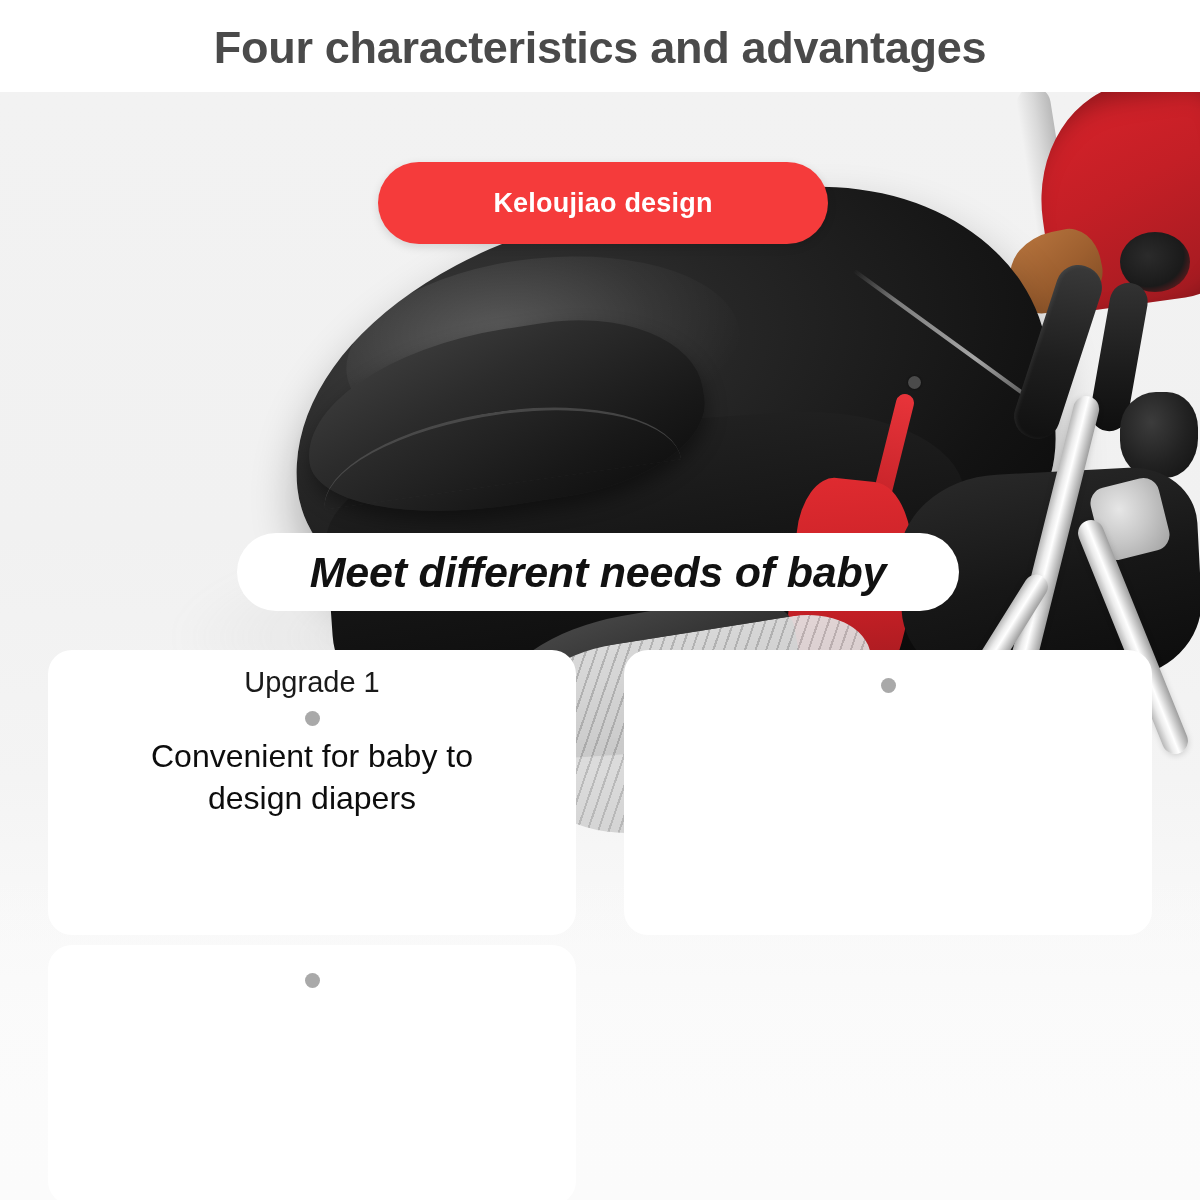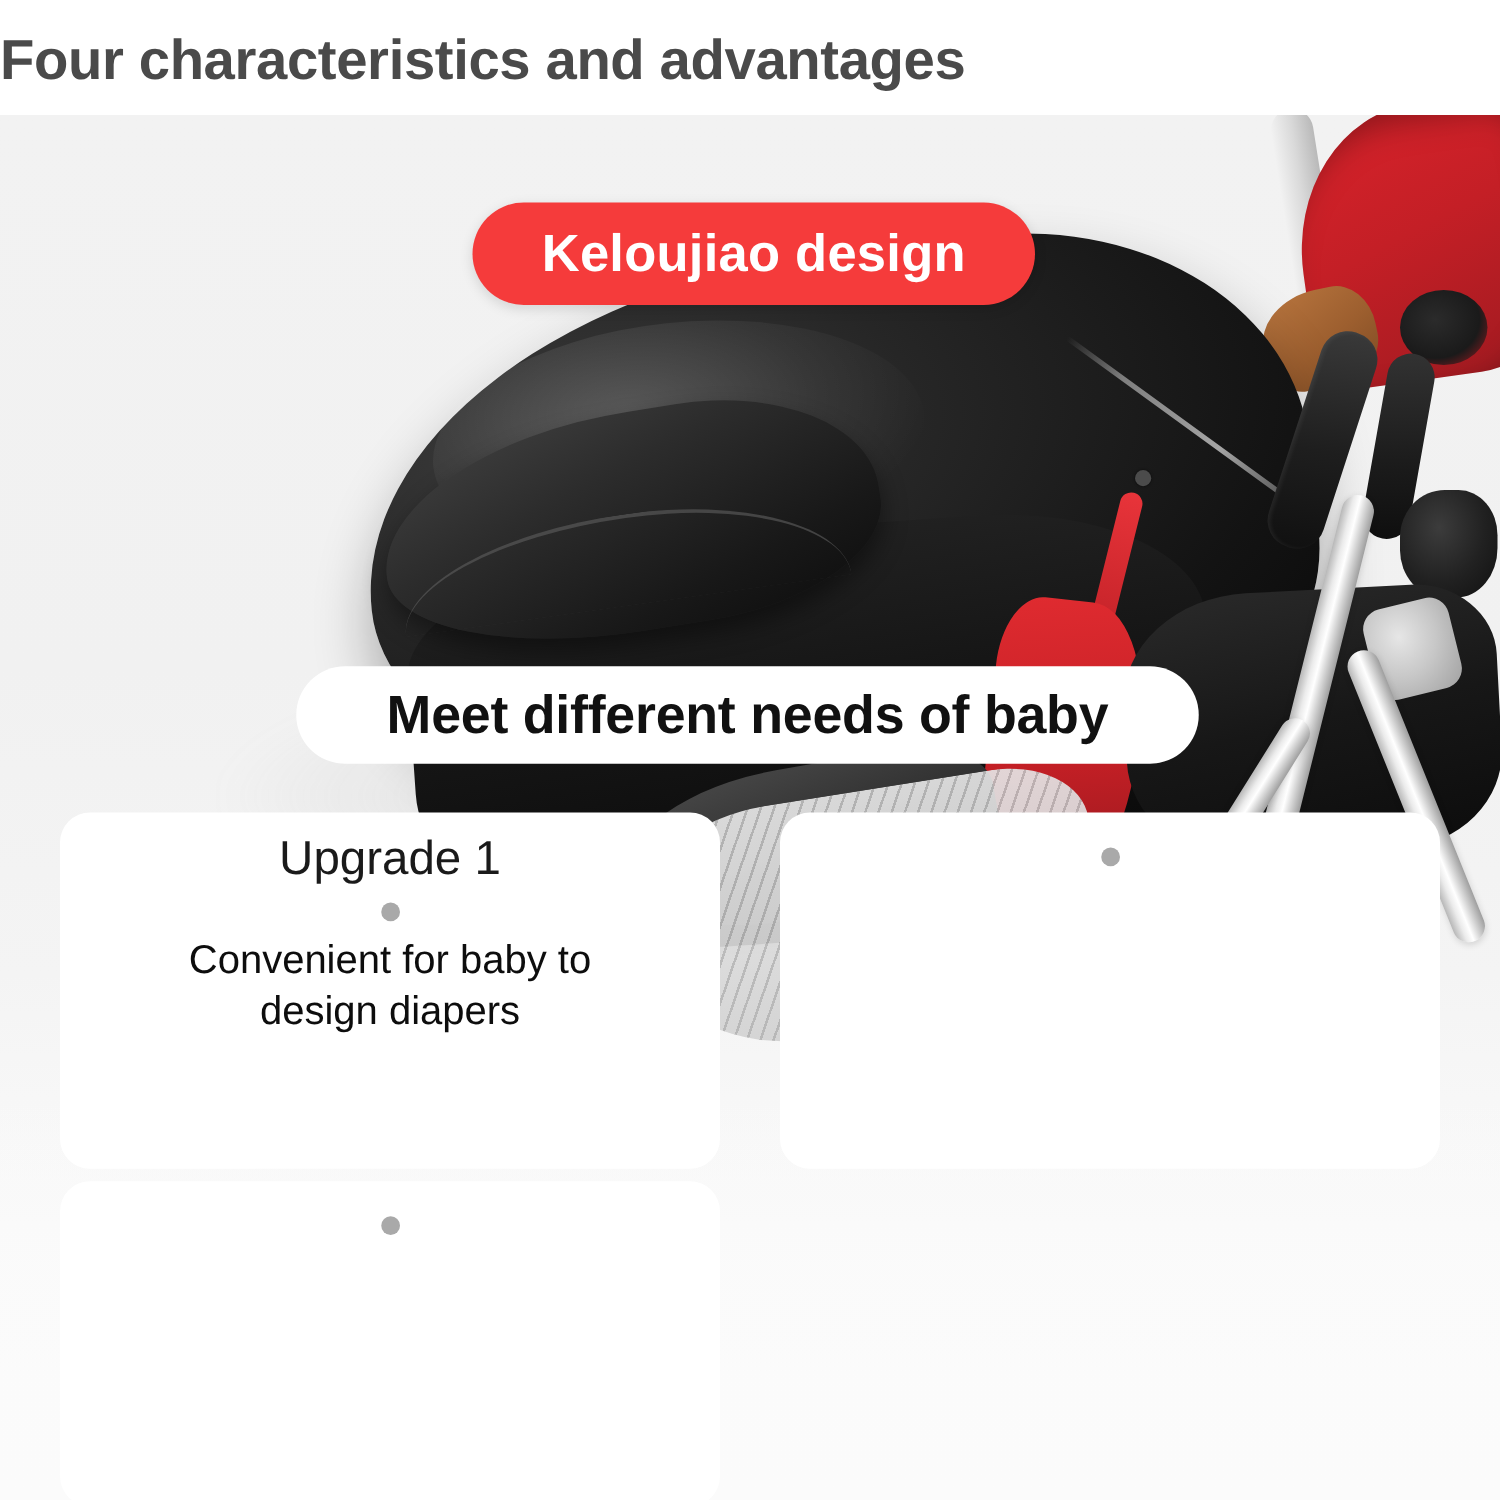--- a/index.html
+++ b/index.html
@@ -19,20 +19,21 @@
   
   .header-band {
     position: absolute;
     left: 0; top: 0;
     width: 1200px;
     height: 92px;
     background: #ffffff;
     z-index: 40;
     display: flex;
     align-items: center;
+    justify-content: center;
   }
   .header-title {
     font-size: 45px;
     font-weight: bold;
     color: #4a4a4a;
     letter-spacing: -0.3px;
     white-space: nowrap;
     line-height: 1;
     margin-top: 2px;
   }
@@ -270,21 +271,21 @@
     background: #f53b3b;
     border-radius: 41px;
     display: flex;
     align-items: center;
     justify-content: center;
     z-index: 30;
     box-shadow: 0 3px 10px rgba(0,0,0,.13);
   }
   .badge-label {
     color: #ffffff;
-    font-size: 42px;
+    font-size: 27px;
     font-weight: bold;
     letter-spacing: .2px;
     white-space: nowrap;
     line-height: 1;
   }
 
   
   .banner {
     position: absolute;
     left: 237px; top: 533px;
@@ -296,20 +297,21 @@
     justify-content: center;
     z-index: 30;
   }
   .banner-label {
     color: #111111;
     font-size: 43px;
     font-weight: bold;
     letter-spacing: -0.2px;
     white-space: nowrap;
     line-height: 1;
+    font-style: italic;
   }
 
   
   .cards {
     position: absolute;
     left: 48px; top: 650px;
     width: 1104px;
     z-index: 30;
     display: grid;
     grid-template-columns: 528px 528px;
@@ -318,21 +320,21 @@
     row-gap: 10px;
   }
   .card {
     background: #ffffff;
     border-radius: 24px;
     padding: 16px 24px 18px;
     box-sizing: border-box;
     text-align: center;
   }
   .card-title {
-    font-size: 38px;
+    font-size: 29px;
     color: #1a1a1a;
     line-height: 1.15;
     font-weight: normal;
     margin: 0;
   }
   .card-dot {
     width: 15px;
     height: 15px;
     border-radius: 50%;
     background: #a9a9a9;

